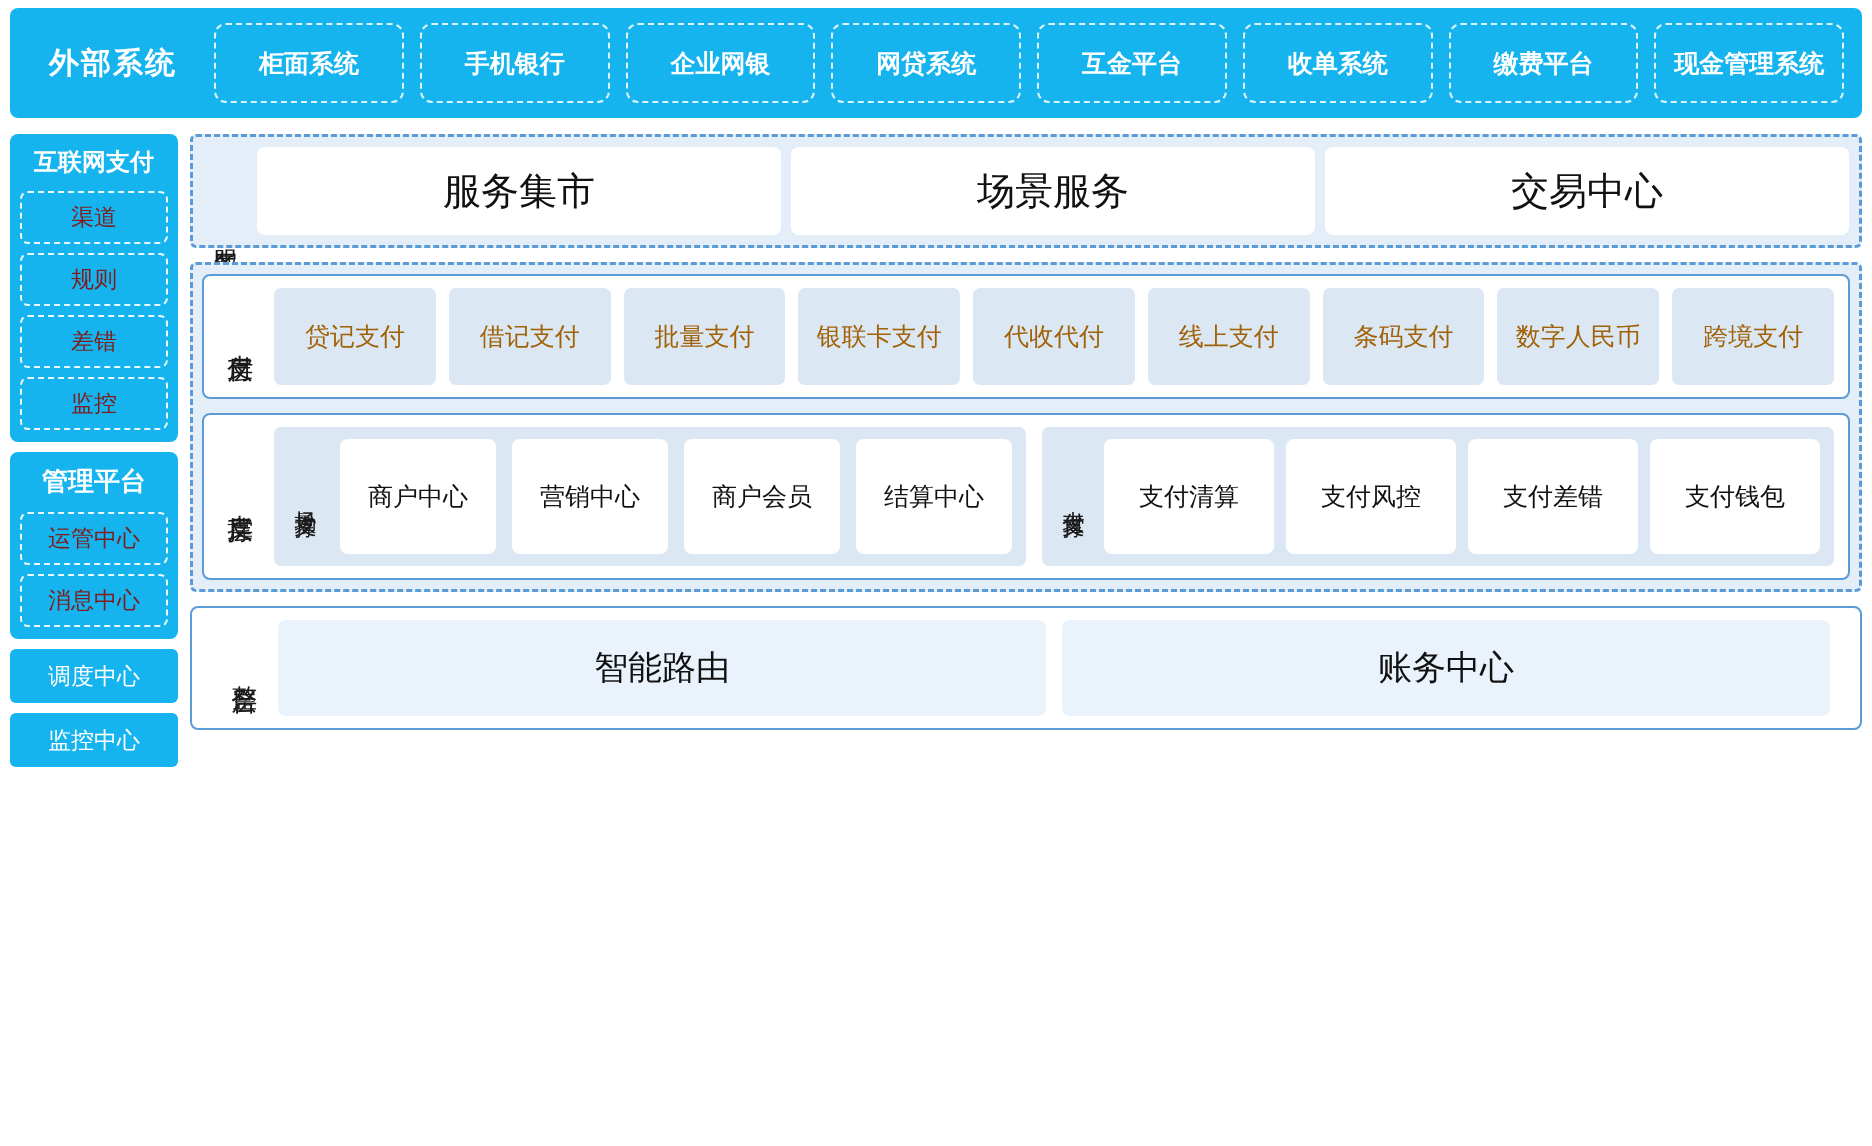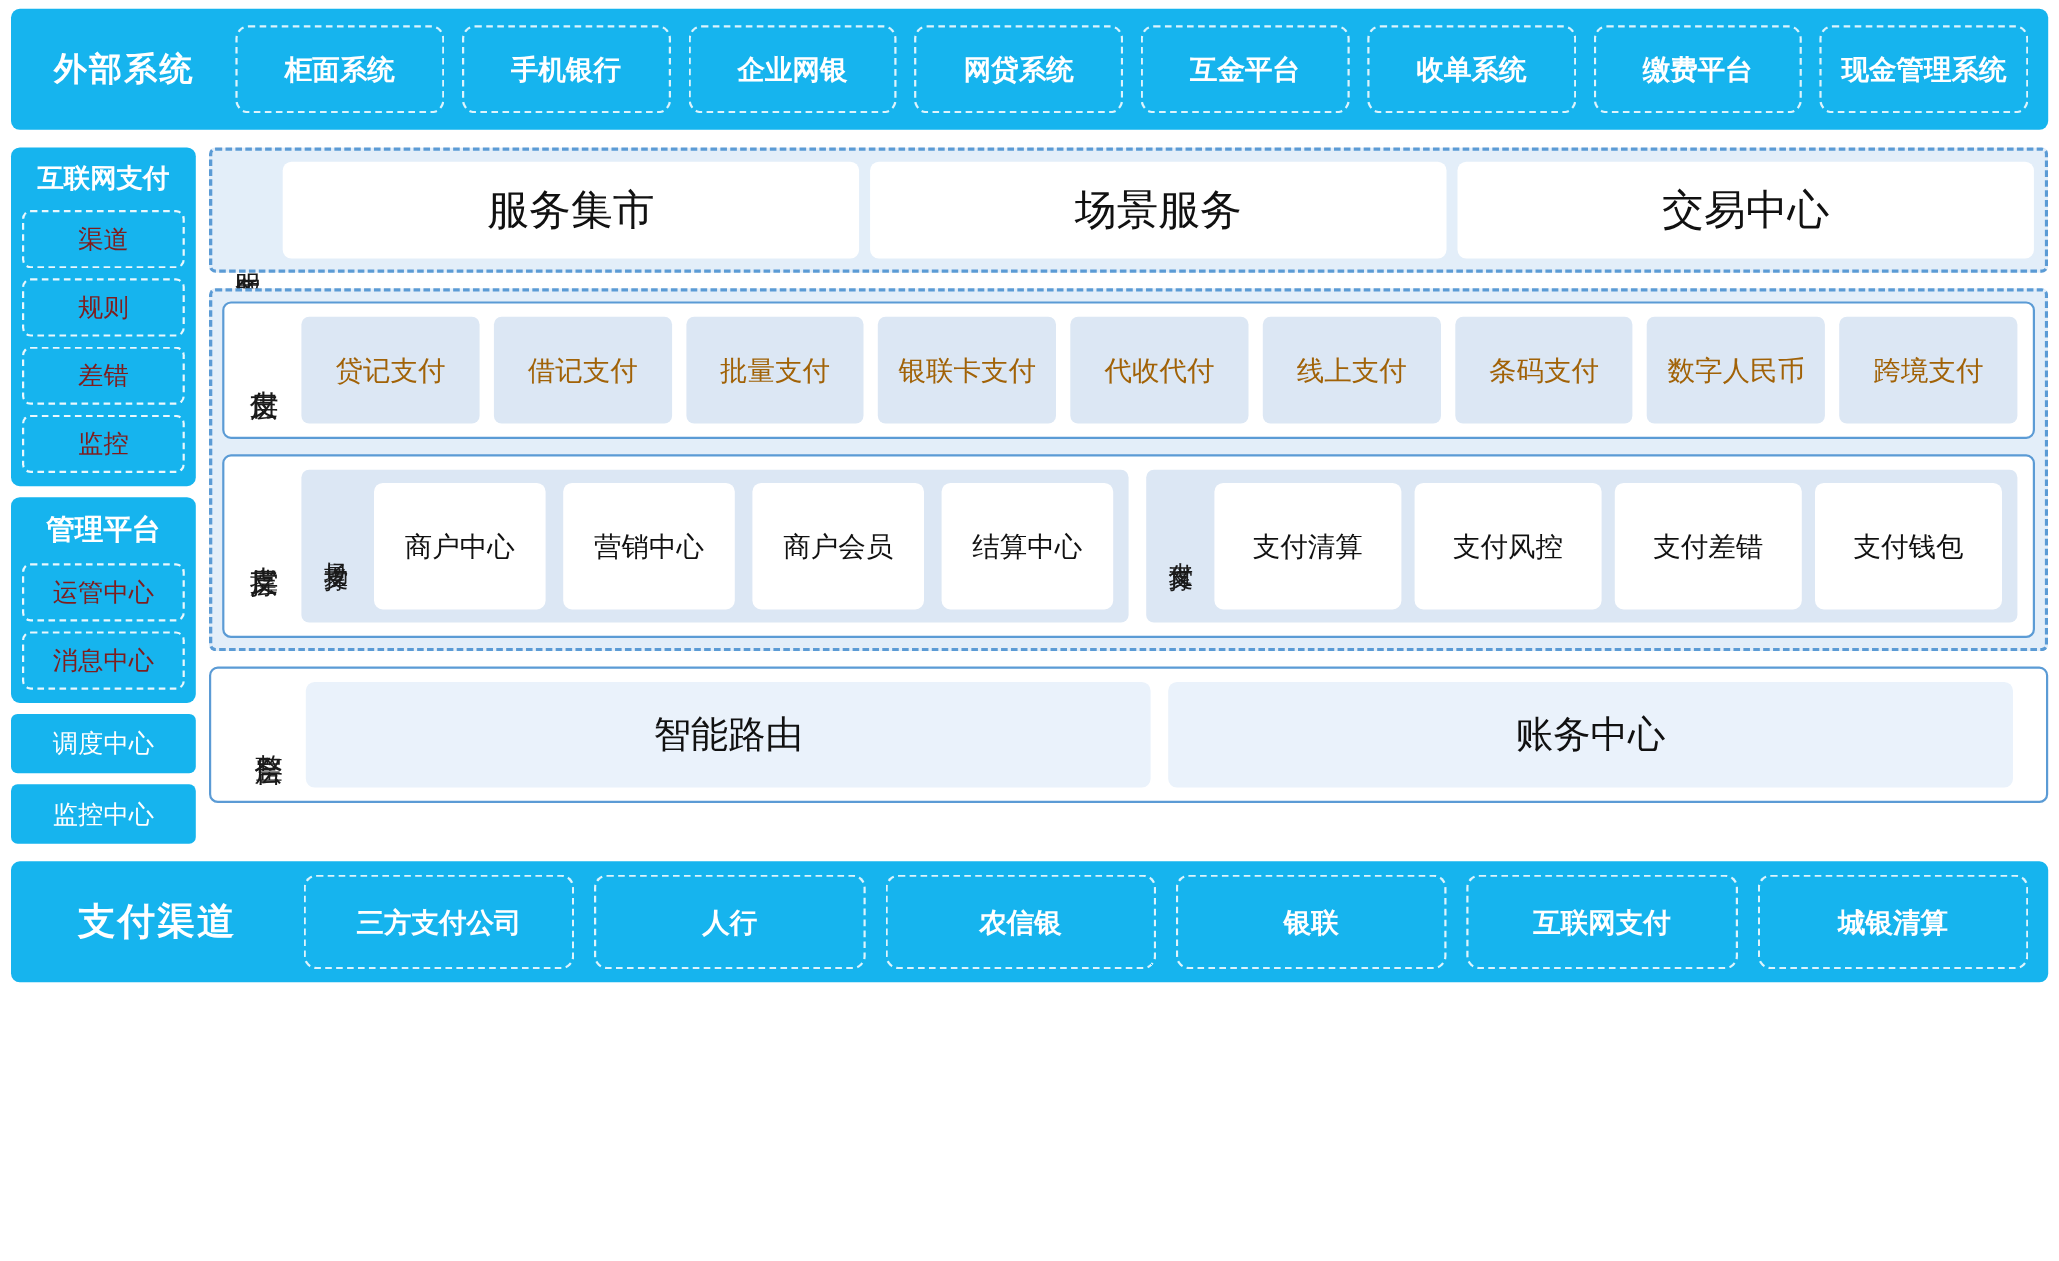--- a/index.html
+++ b/index.html
@@ -321,23 +321,14 @@
         <div class="vlabel">整合层</div>
         <div class="int-grid">
           <div class="int-card">智能路由</div>
           <div class="int-card">账务中心</div>
         </div>
       </div>
 
     </div>
   </div>
 
-  <div class="band-blue" id="channel-band">
-    <div class="band-title">支付渠道</div>
-    <div class="dashed-chip">三方支付公司</div>
-    <div class="dashed-chip">人行</div>
-    <div class="dashed-chip">农信银</div>
-    <div class="dashed-chip">银联</div>
-    <div class="dashed-chip">互联网支付</div>
-    <div class="dashed-chip">城银清算</div>
-  </div>
 
 </div>
 
 </body></html>

